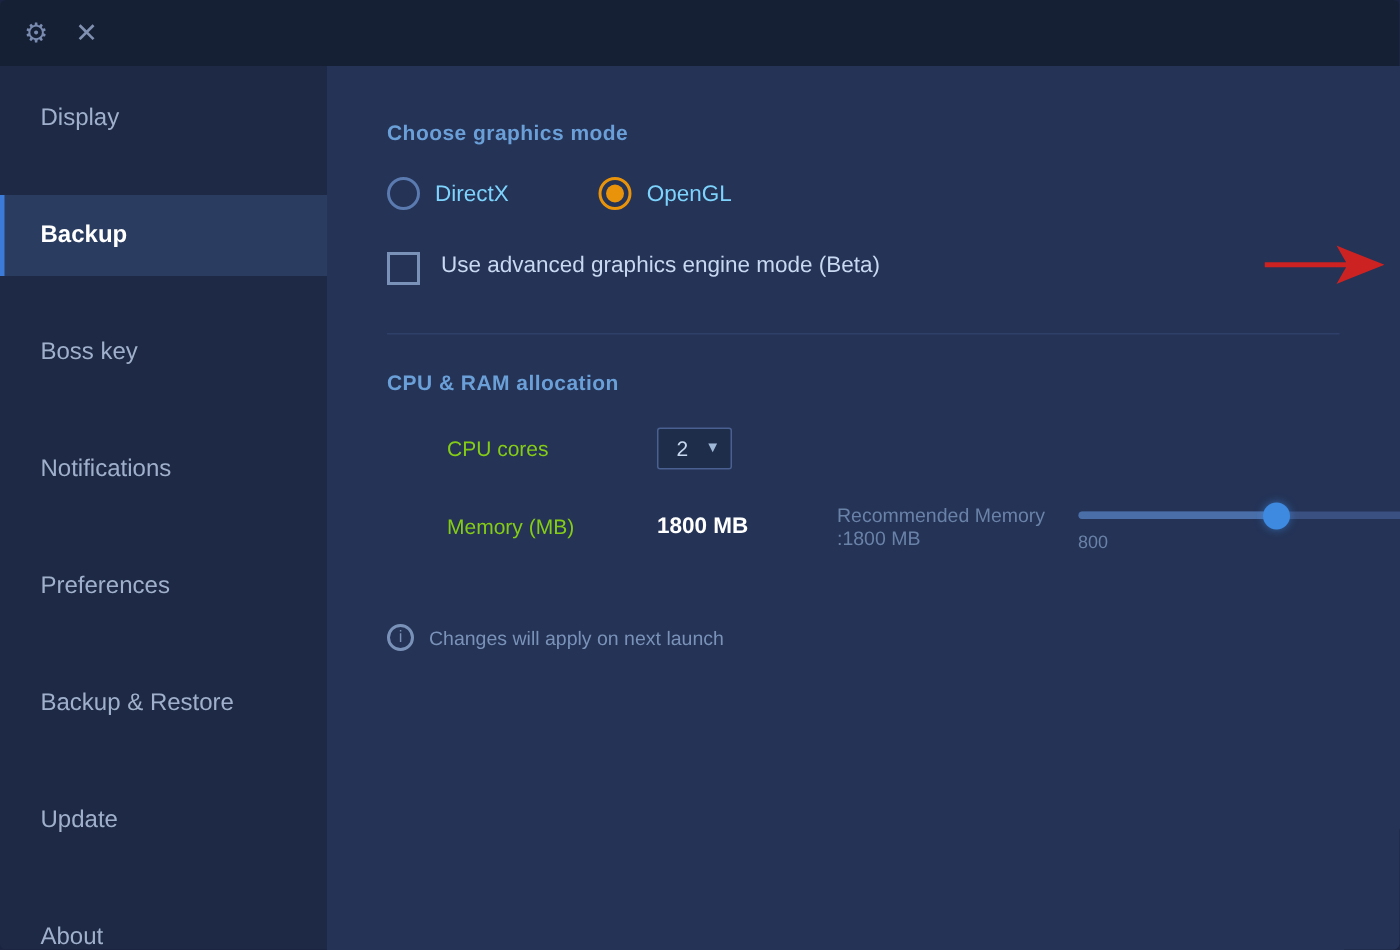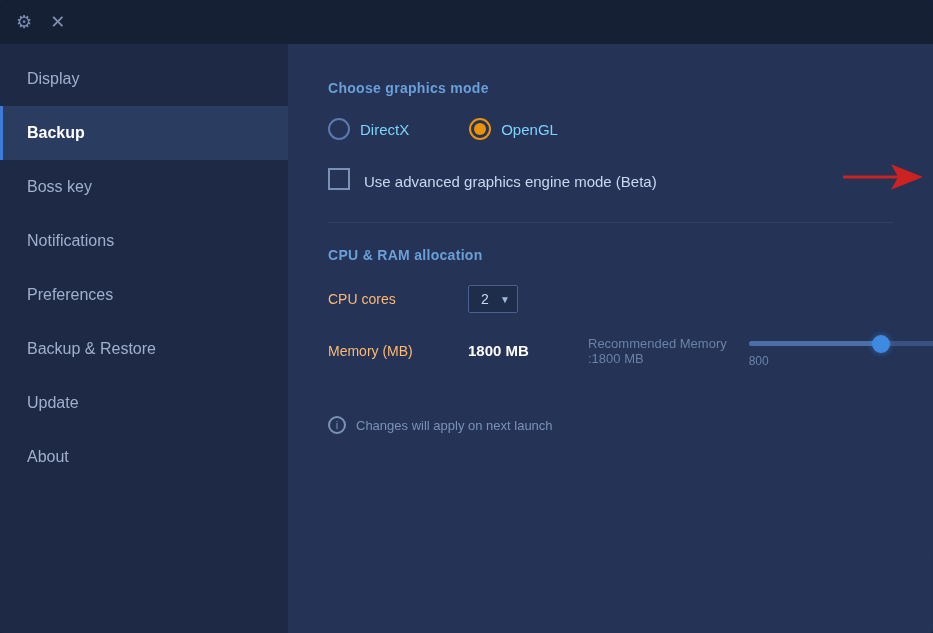--- a/index.html
+++ b/index.html
@@ -45,26 +45,27 @@
       font-size: 18px;
       cursor: pointer;
       padding: 4px 8px;
     }
     .body {
       display: flex;
       flex: 1;
       overflow: hidden;
     }
     .sidebar {
-      width: 288px;
+      width: 218px;
       background: #1e2a45;
       flex-shrink: 0;
       display: flex;
       flex-direction: column;
       padding-top: 8px;
+      gap: 24px;
     }
     .sidebar-item {
       padding: 18px 24px;
       color: #a0b0cc;
       font-size: 16px;
       cursor: pointer;
       border-left: 3px solid transparent;
     }
     .sidebar-item.active {
       background: #2a3d60;
@@ -118,21 +119,21 @@
       height: 12px;
       border-radius: 50%;
       background: #e8930a;
     }
     .radio-label {
       color: #7dd3fc;
       font-size: 15px;
     }
     .checkbox-row {
       display: flex;
-      align-items: flex-end;
+      align-items: flex-start;
       gap: 14px;
       margin-bottom: 32px;
       position: relative;
     }
     .checkbox-box {
       width: 22px;
       height: 22px;
       border: 2px solid #7a92b8;
       background: transparent;
       flex-shrink: 0;
@@ -155,24 +156,25 @@
       height: 1px;
       background: #2e4068;
       margin-bottom: 24px;
     }
     .alloc-row {
       display: flex;
       align-items: center;
       margin-bottom: 20px;
     }
     .alloc-label {
-      color: #fdba74;
+      color: #84cc16;
       font-size: 14px;
       width: 140px;
       flex-shrink: 0;
+      margin-left: 40px;
     }
     .cpu-select {
       background: #1e2d4a;
       border: 1px solid #4a6090;
       color: #c8d8f0;
       padding: 5px 28px 5px 12px;
       font-size: 14px;
       border-radius: 2px;
       appearance: none;
       -webkit-appearance: none;

